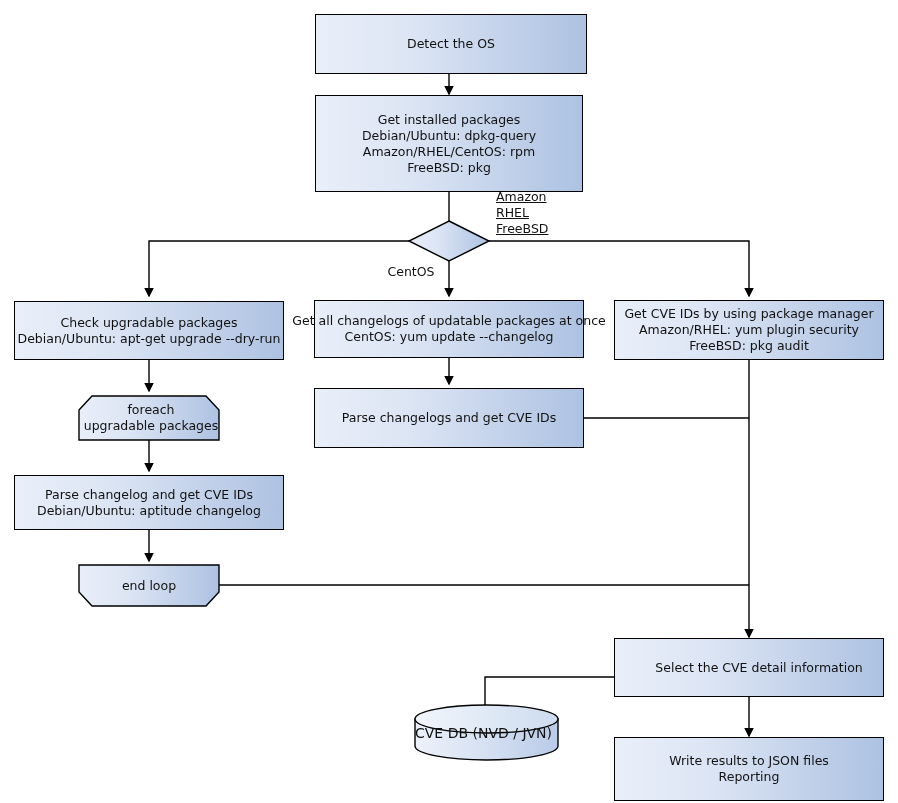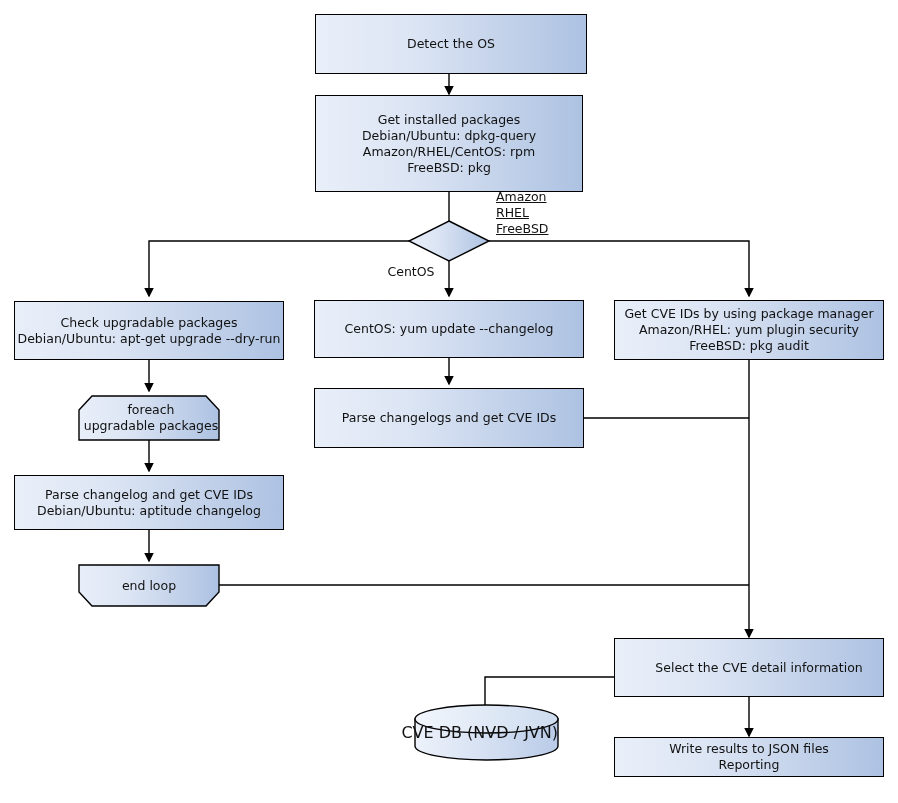--- a/index.html
+++ b/index.html
@@ -61,22 +61,22 @@
     white-space: nowrap;
   }
   .db-label {
     position: absolute;
     left: 0;
     top: 14px;
     width: 100%;
     height: calc(100% - 14px);
     display: flex;
     align-items: center;
-    justify-content: flex-end;
-    font-size: 16px;
+    justify-content: flex-start;
+    font-size: 14px;
     color: #111111;
     white-space: nowrap;
     border-radius: 7px;
   }
   .edge-label {
     position: absolute;
     font-size: 12.5px;
     line-height: 16px;
     color: #111111;
     white-space: pre;
@@ -170,20 +170,21 @@
 RHEL
 FreeBSD</div>
   <div class="edge-label" style="left:379px; top:264px; width:64px;">CentOS</div>
 
   <div class="node proc" style="left:14px; top:301px; width:270px; height:59px; flex-direction:column;">
     <div>Check upgradable packages</div>
     <div>Debian/Ubuntu: apt-get upgrade --dry-run</div>
   </div>
 
   <div class="node proc" style="left:314px; top:300px; width:270px; height:58px; flex-direction:column;">
+    <div>Get all changelogs of updatable packages at once</div>
     <div>CentOS: yum update --changelog</div>
   </div>
 
   <div class="node proc" style="left:614px; top:300px; width:270px; height:60px; flex-direction:column;">
     <div>Get CVE IDs by using package manager</div>
     <div>Amazon/RHEL: yum plugin security</div>
     <div>FreeBSD: pkg audit</div>
   </div>
 
   <div class="loop-label" style="left:79px; top:396px; width:144px; height:44px; flex-direction:column;">
@@ -205,18 +206,18 @@
   </div>
 
   <div class="node proc" style="left:614px; top:638px; width:270px; height:59px;padding-left:20px;">
     <div class="txt">Select the CVE detail information</div>
   </div>
 
   <div class="db-label" style="left:415px; top:705px; width:143px; height:55px;">
     <span>CVE DB (NVD / JVN)</span>
   </div>
 
-  <div class="node proc" style="left:614px; top:737px; width:270px; height:40px; flex-direction:column;">
+  <div class="node proc" style="left:614px; top:737px; width:270px; height:64px; flex-direction:column;">
     <div>Write results to JSON files</div>
     <div>Reporting</div>
   </div>
 
 </div>
 
 </body></html>

